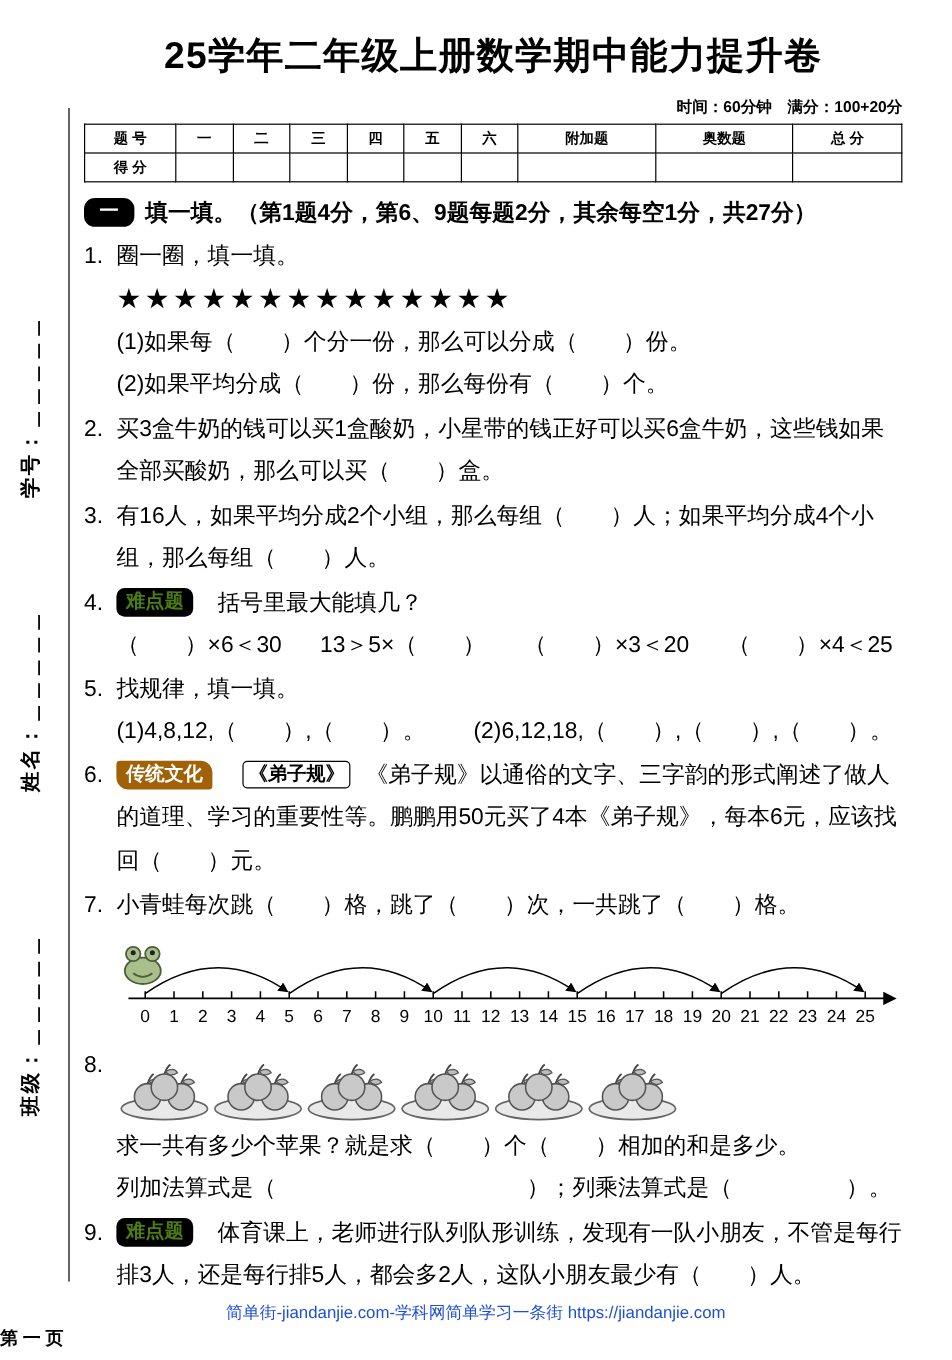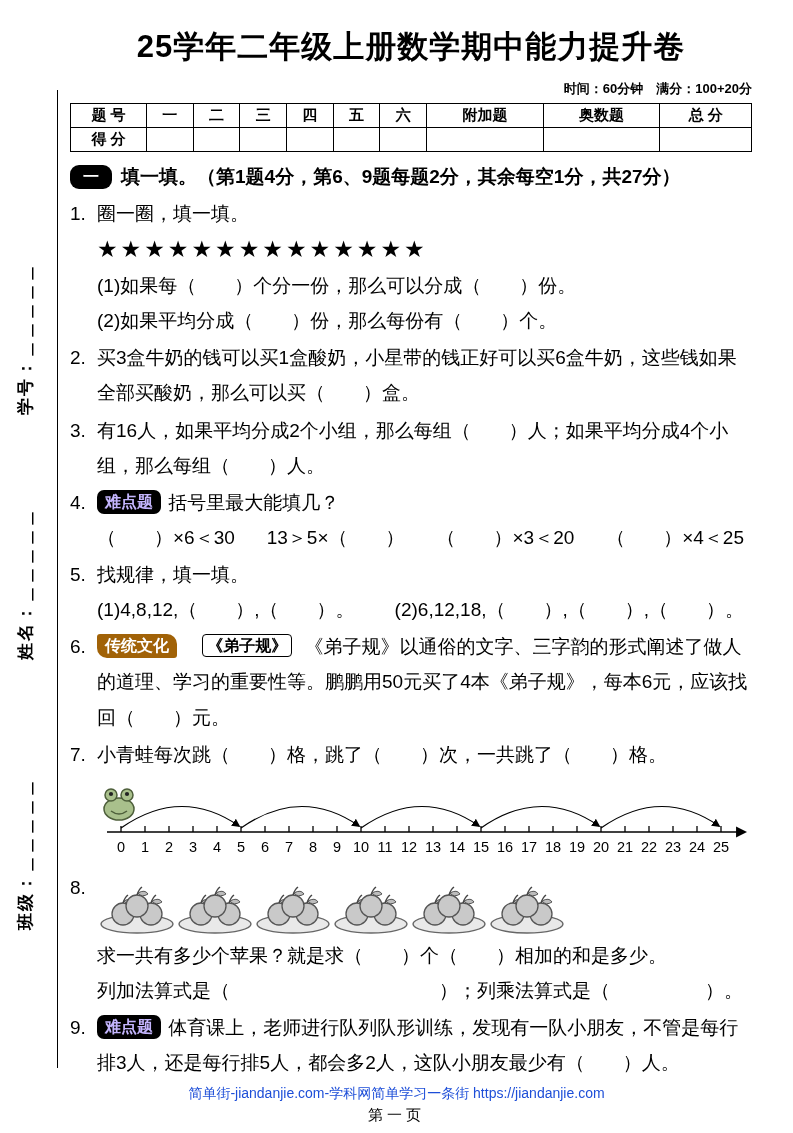--- a/index.html
+++ b/index.html
@@ -6,40 +6,40 @@
   html,body{background:#ffffff}
   .page{position:relative;width:793px;height:1133px;background:#fff;color:#000;
         font-family:"Liberation Sans","DejaVu Sans",sans-serif;overflow:hidden}
   .side-line{position:absolute;left:57px;top:90px;height:978px;border-left:1.6px solid #000}
   .side-label{position:absolute;left:14px;width:215px;height:26px;font-size:17px;font-weight:700;
         transform:rotate(-90deg);transform-origin:top left;letter-spacing:2px;white-space:nowrap}
   .content{position:absolute;left:70px;top:26px;width:682px}
   .title{text-align:center;font-size:31px;font-weight:900;letter-spacing:1px}
   .meta{text-align:right;font-size:13px;font-weight:700;margin-top:12px}
   table.score{width:100%;border-collapse:collapse;margin-top:5px}
-  table.score td{border:1.4px solid #000;text-align:center;font-size:15px;font-weight:700;height:24px;padding:1px 2px}
+  table.score td{border:1.4px solid #000;text-align:center;font-size:12px;font-weight:700;height:24px;padding:1px 2px}
   td.rowlabel{width:76px}
   .section-head{display:flex;align-items:center;gap:9px;margin-top:12px;font-size:19px;font-weight:800}
   .badge-num{background:#000;color:#fff;border-radius:9px;padding:1px 13px;font-size:16px;font-weight:700;line-height:22px}
   .qs{margin-top:6px;font-size:19px;line-height:1.85}
   .q{display:flex;margin-top:2px}
   .qnum{flex:none;width:27px}
   .qbody{flex:1}
   .stars{font-size:23px;letter-spacing:3px;line-height:1.6}
-  .badge-hard{display:inline-block;background:#000;color:#c4b5fd;border-radius:7px;padding:0 8px;
-        font-size:16px;line-height:24px;vertical-align:2px;margin-right:2px;font-weight:700}
+  .badge-hard{display:inline-block;background:#000;color:#4d7c0f;border-radius:7px;padding:0 8px;
+        font-size:16px;line-height:24px;vertical-align:2px;margin-right:15px;font-weight:700}
   .badge-culture{display:inline-block;background:#a16207;color:#fff;border-radius:3px 10px 3px 10px;padding:0 8px;
         font-size:16px;line-height:24px;vertical-align:2px;font-weight:700}
   .badge-book{display:inline-block;border:1.6px solid #000;border-radius:4px;padding:0 4px;
         font-size:16px;line-height:21px;vertical-align:2px;margin:0 7px 0 20px;font-weight:700}
   .ineq-row{display:flex;justify-content:space-between;padding-right:8px}
   .seq-row{display:flex;gap:40px}
   .figure{margin:2px 0;line-height:0}
   .watermark{position:absolute;left:0;right:0;bottom:30px;text-align:center;color:#1d4ed8;font-size:14px}
-  .pagenum{position:absolute;left:0;right:0;bottom:8px;text-align:center;font-size:15px;font-weight:400;letter-spacing:4px}
+  .pagenum{position:absolute;left:0;right:0;bottom:8px;font-size:15px;font-weight:700;letter-spacing:4px}
 </style>
 </head>
 <body>
 
 <div class="page">
 
   <div class="side-line"></div>
   <div class="side-label" style="top:415px">学号：＿＿＿＿＿</div>
   <div class="side-label" style="top:660px">姓名：＿＿＿＿＿</div>
   <div class="side-label" style="top:930px">班级：＿＿＿＿＿</div>

